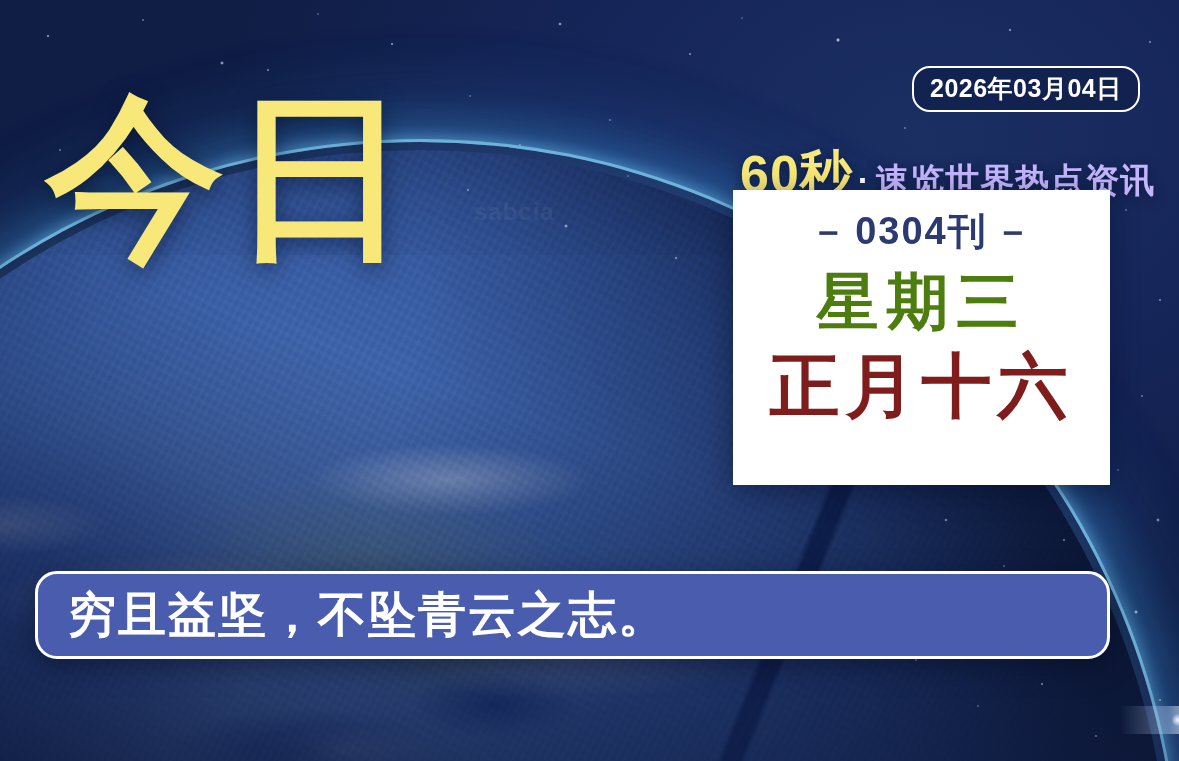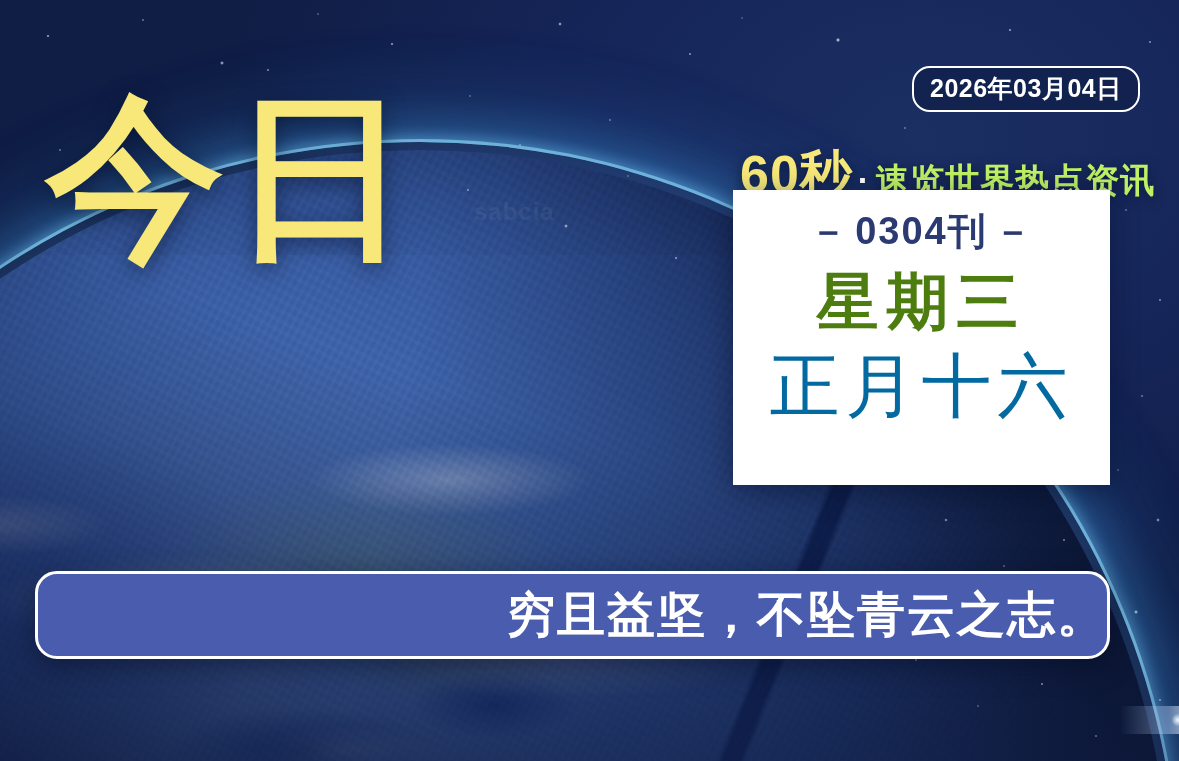--- a/index.html
+++ b/index.html
@@ -223,21 +223,21 @@
     left: 740px;
     top: 140px;
     white-space: nowrap;
     font-size: 34px;
     font-weight: 900;
     letter-spacing: 1px;
     text-shadow: 0 3px 12px rgba(6,14,40,.6);
   }
   .headline .secs { color: #f7e879; font-size: 52px; }
   .headline .dot  { color: #ffffff; margin: 0 5px; }
-  .headline .rest { color: #bef264; }
+  .headline .rest { color: #c4b5fd; }
 
   
   .info-card {
     position: absolute;
     left: 733px;
     top: 190px;
     width: 377px;
     height: 295px;
     background: #ffffff;
     display: flex;
@@ -261,43 +261,42 @@
   .weekday {
     margin-top: 14px;
     color: #4d7c0f;
     font-size: 62px;
     font-weight: 900;
     letter-spacing: 8px;
     line-height: 1;
   }
   .lunar {
     margin-top: 18px;
-    color: #0369a1;
+    color: #7f1d1d;
     font-size: 70px;
-    font-weight: 400;
+    font-weight: 700;
     letter-spacing: 6px;
     line-height: 1;
   }
 
   
   .quote-banner {
     position: absolute;
     left: 35px;
     top: 571px;
     width: 1075px;
     height: 88px;
     box-sizing: border-box;
     background: #4a5cad;
     border: 3px solid #ffffff;
     border-radius: 22px;
     display: flex;
     align-items: center;
     padding-left: 30px;
     box-shadow: 0 8px 26px rgba(5,12,36,.5);
-    justify-content: flex-end;
   }
   .quote-text {
     color: #ffffff;
     font-size: 48px;
     font-weight: 800;
     letter-spacing: 2px;
     line-height: 1;
     white-space: nowrap;
   }
 </style>

